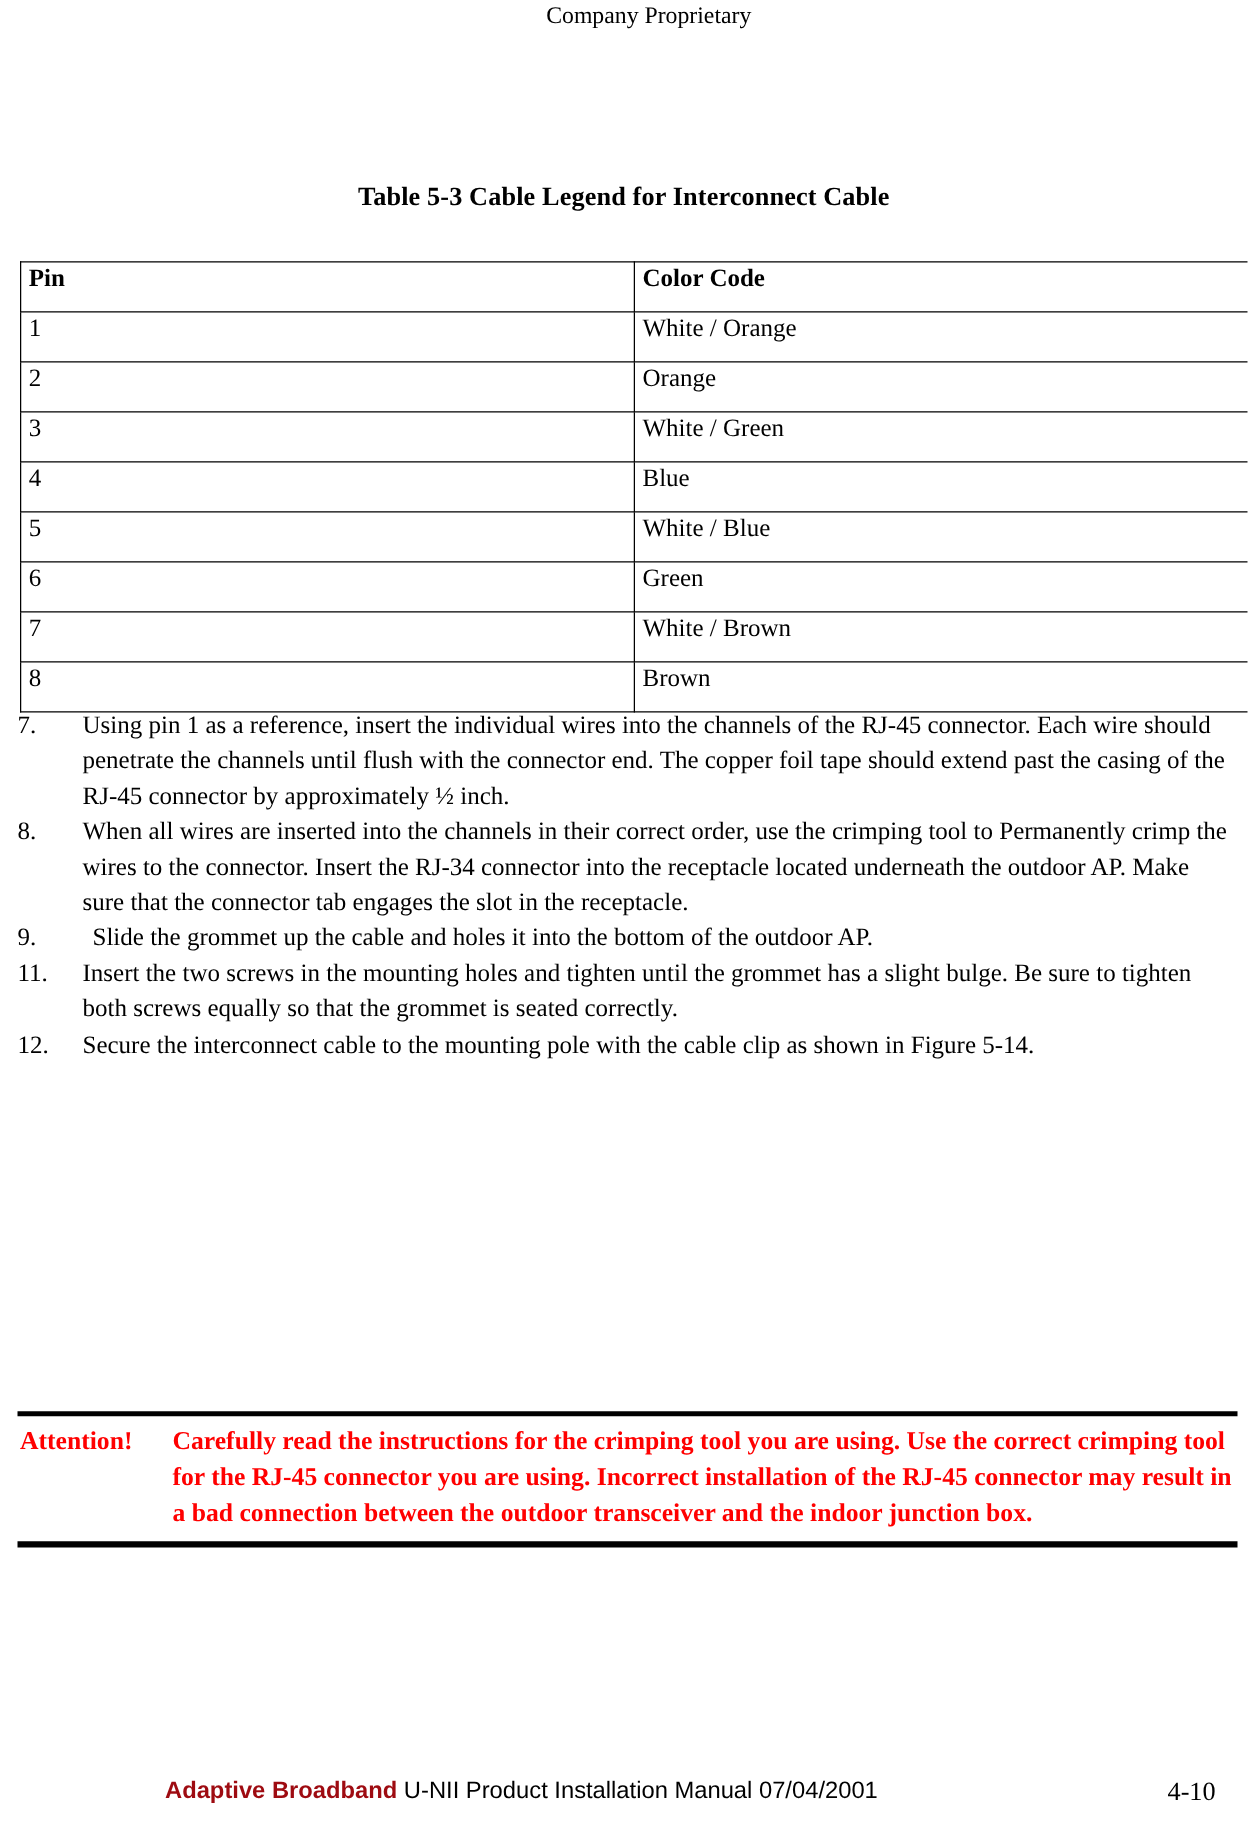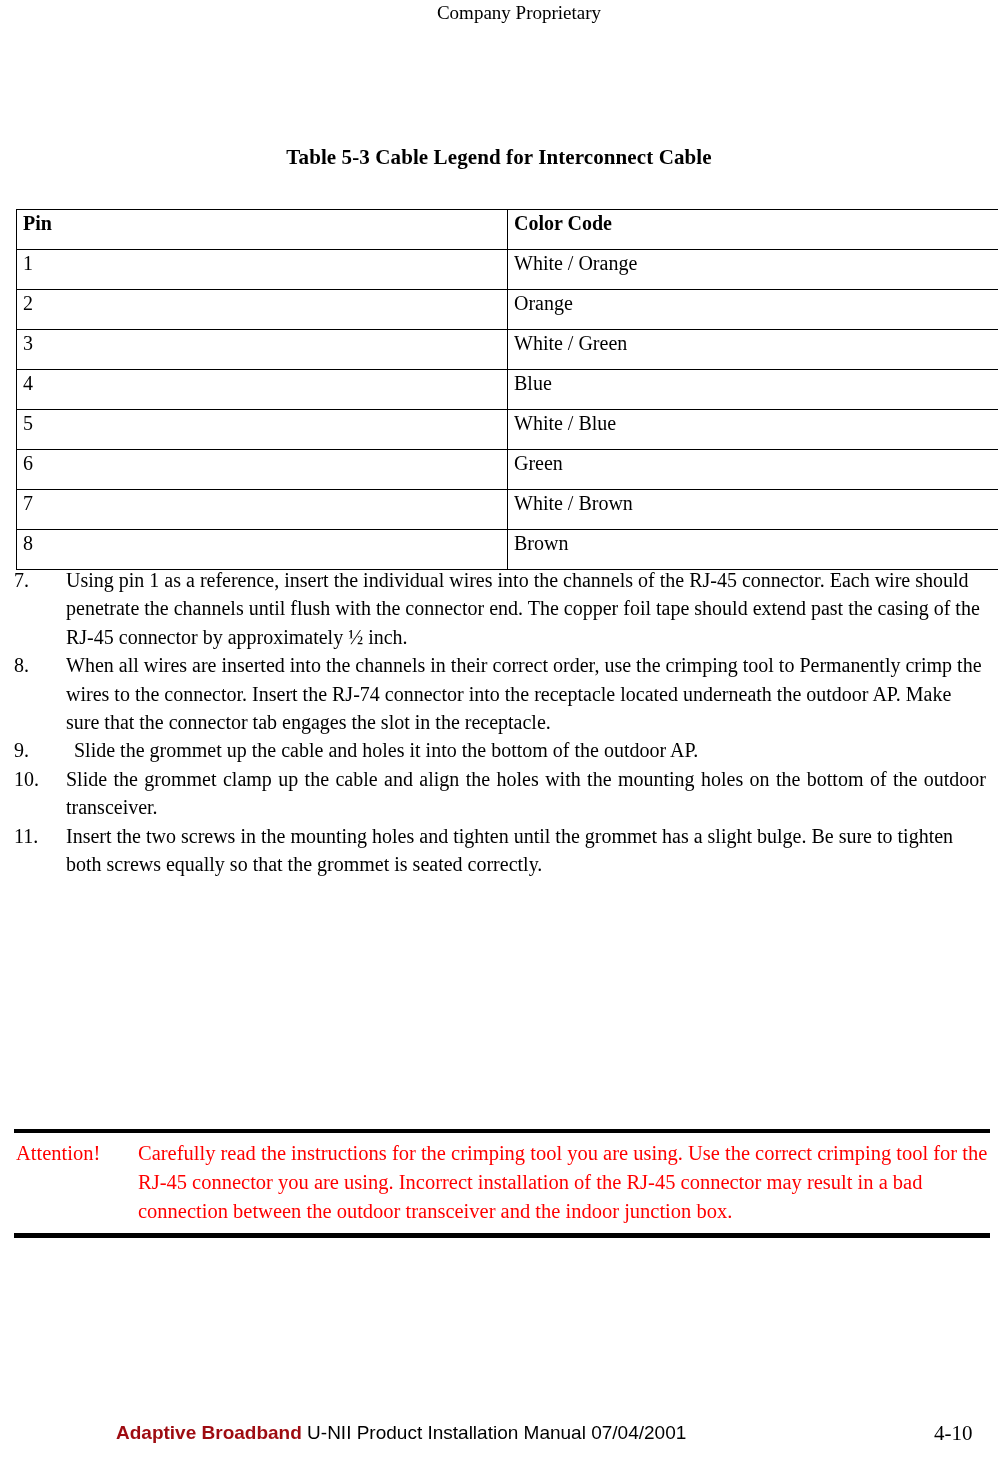--- a/index.html
+++ b/index.html
@@ -108,21 +108,21 @@
   .attention .rule-bottom {
     width: 976px;
     height: 5px;
     background: #000000;
     margin-top: 5px;
   }
   .attention .att-body {
     position: relative;
     padding: 6px 0 2px 0;
     color: #ff0000;
-    font-weight: normal;
+    font-weight: bold;
     font-size: 20.5px;
     line-height: 29px;
   }
   .attention .att-label {
     position: absolute;
     left: 2px;
     top: 6px;
   }
   .attention .att-text {
     display: block;
@@ -134,21 +134,21 @@
     position: absolute;
     top: 1419px;
     left: 0;
     width: 998px;
     height: 40px;
     font-size: 19.5px;
     line-height: 28px;
   }
   .footer-inner {
     position: absolute;
-    left: 116px;
+    left: 132px;
     top: 0;
     white-space: nowrap;
   }
   .brand {
     font-family: "Liberation Sans", "DejaVu Sans", sans-serif;
     font-weight: bold;
     color: #9e0b11;
     font-size: 19px;
   }
   .manual-line {
@@ -213,33 +213,33 @@
   </tbody>
 </table>
 
 <div class="steps">
   <div class="step step-7">
     <span class="num">7.</span>
     <span class="body">Using pin 1 as a reference, insert the individual wires into the channels of the RJ-45 connector.  Each wire should penetrate the channels until flush with the connector end.  The copper foil tape should extend past the casing of the RJ-45 connector by approximately ½ inch.</span>
   </div>
   <div class="step step-8">
     <span class="num">8.</span>
-    <span class="body">When all wires are inserted into the channels in their correct order, use the crimping tool to Permanently crimp the wires to the connector. Insert the RJ-74 connector into the receptacle located underneath the outdoor AP.  Make sure that the connector tab engages the slot in the receptacle.</span>
+    <span class="body">When all wires are inserted into the channels in their correct order, use the crimping tool to Permanently crimp the wires to the connector. Insert the RJ-34 connector into the receptacle located underneath the outdoor AP.  Make sure that the connector tab engages the slot in the receptacle.</span>
   </div>
   <div class="step step-9">
     <span class="num">9.</span>
     <span class="body">Slide the grommet up the cable and holes it into the bottom of the outdoor AP.</span>
   </div>
-  <div class="step step-10 justify">
-    <span class="num">10.</span>
-    <span class="body">Slide the grommet clamp up the cable and align the holes with the mounting holes on the bottom of the outdoor transceiver.</span>
-  </div>
   <div class="step step-11">
     <span class="num">11.</span>
     <span class="body">Insert the two screws in the mounting holes and tighten until the grommet has a slight bulge.  Be sure to tighten both screws equally so that the grommet is seated correctly.</span>
+  </div>
+  <div class="step step-12 justify">
+    <span class="num">12.</span>
+    <span class="body">Secure the interconnect cable to the mounting pole with the cable clip as shown in Figure 5-14.</span>
   </div>
 </div>
 
 <div class="attention">
   <div class="rule-top"></div>
   <div class="att-body" style="color: rgb(255, 0, 0);">
     <span class="att-label">Attention!</span>
     <span class="att-text">Carefully read the instructions for the crimping tool you are using.  Use the correct crimping tool for the RJ-45 connector you are using.  Incorrect installation of the RJ-45 connector may result in a bad connection between the outdoor transceiver and the indoor junction box.</span>
   </div>
   <div class="rule-bottom"></div>

